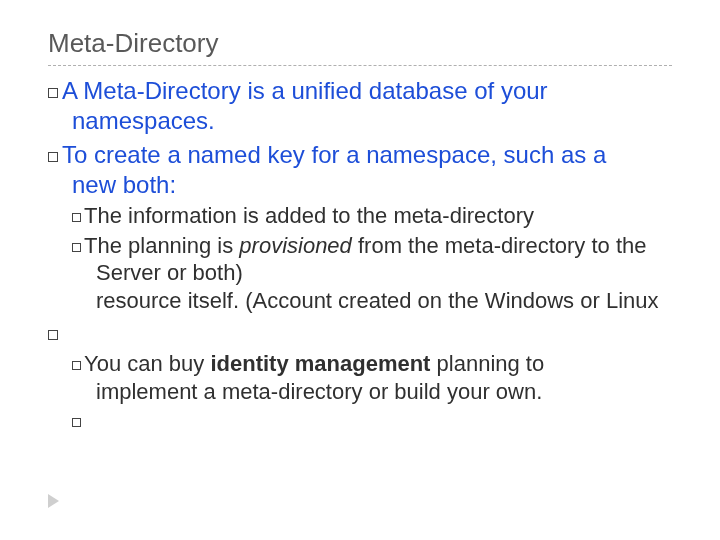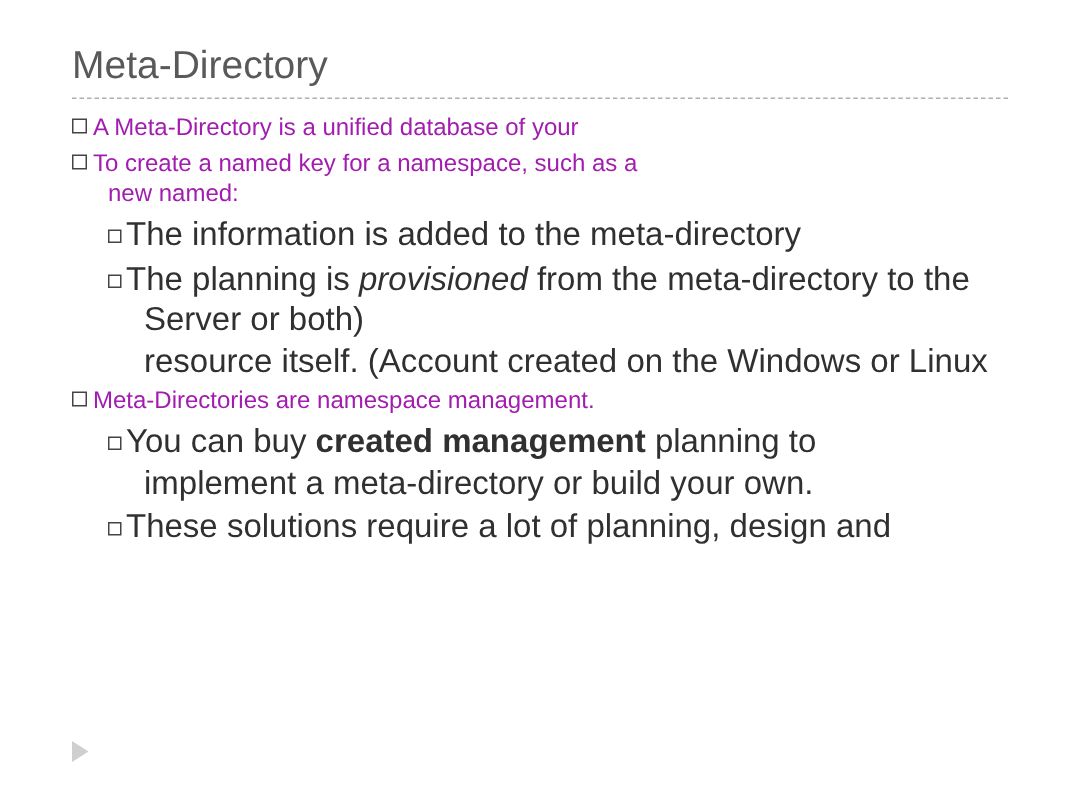--- a/index.html
+++ b/index.html
@@ -17,24 +17,24 @@
     color: #595959;
     font-weight: 400;
     margin-bottom: 6px;
   }
   .hr {
     border: none;
     border-top: 1px dashed #b0b0b0;
     margin-bottom: 10px;
   }
   .l1 {
-    font-size: 16px;
+    font-size: 24px;
     line-height: 1.25;
     margin: 4px 0 2px 0;
-    color: #a21caf;
+    color: #1d4ed8;
   }
   .l1 .hang { padding-left: 24px; display: block; }
   .l2 {
     font-size: 22px;
     line-height: 1.25;
     margin: 2px 0 2px 24px;
     color: #303030;
   }
   .l2 .hang { padding-left: 24px; display: block; }
   .box {
@@ -68,43 +68,44 @@
   }
 </style>
 </head>
 <body>
 
 <div class="title">Meta-Directory</div>
 <hr class="hr">
 
 <div class="l1">
   <span class="box"></span><span>A Meta-Directory is a unified database of your</span>
+  <span class="hang">namespaces.</span>
 </div>
 
 <div class="l1">
   <span class="box"></span><span>To create a named key for a namespace, such as a</span>
-  <span class="hang">new named:</span>
+  <span class="hang">new both:</span>
 </div>
 
 <div class="l2">
   <span class="box-sm"></span><span>The information is added to the meta-directory</span>
 </div>
 
 <div class="l2">
   <span class="box-sm"></span><span>The planning is </span><em>provisioned</em><span> from the meta-directory to the</span>
   <span class="hang">Server or both)</span>
   <span class="hang">resource itself. (Account created on the Windows or Linux</span>
 </div>
 
 <div class="l1">
-  <span class="box"></span><span>Meta-Directories are namespace management.</span>
+  <span class="box"></span>
 </div>
 
 <div class="l2">
-  <span class="box-sm"></span><span>You can buy </span><b>created management</b><span> planning to</span>
+  <span class="box-sm"></span><span>You can buy </span><b>identity management</b><span> planning to</span>
   <span class="hang">implement a meta-directory or build your own.</span>
 </div>
 
 <div class="l2">
-  <span class="box-sm"></span><span>These solutions require a lot of planning, design and</span>
+  <span class="box-sm"></span>
 </div>
 
 <div class="arrow"></div>
 
 </body></html>

